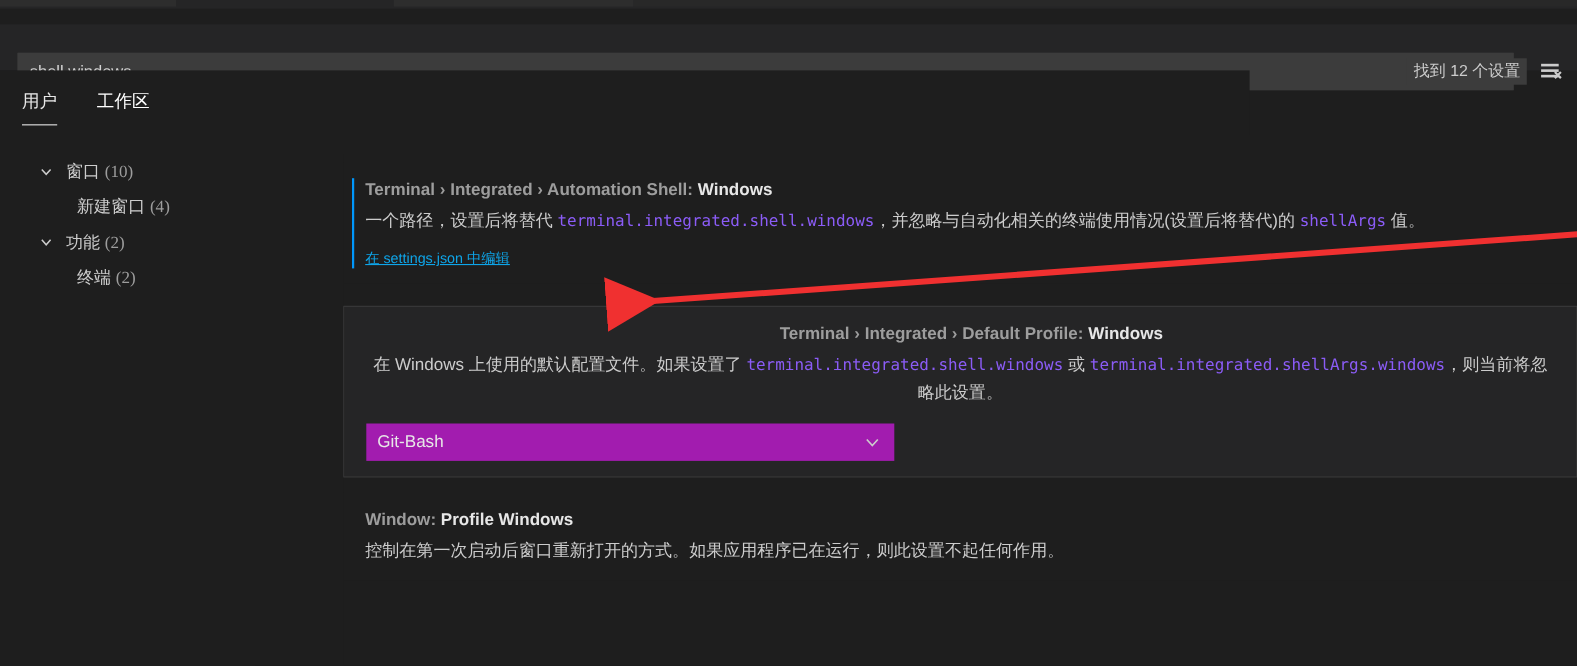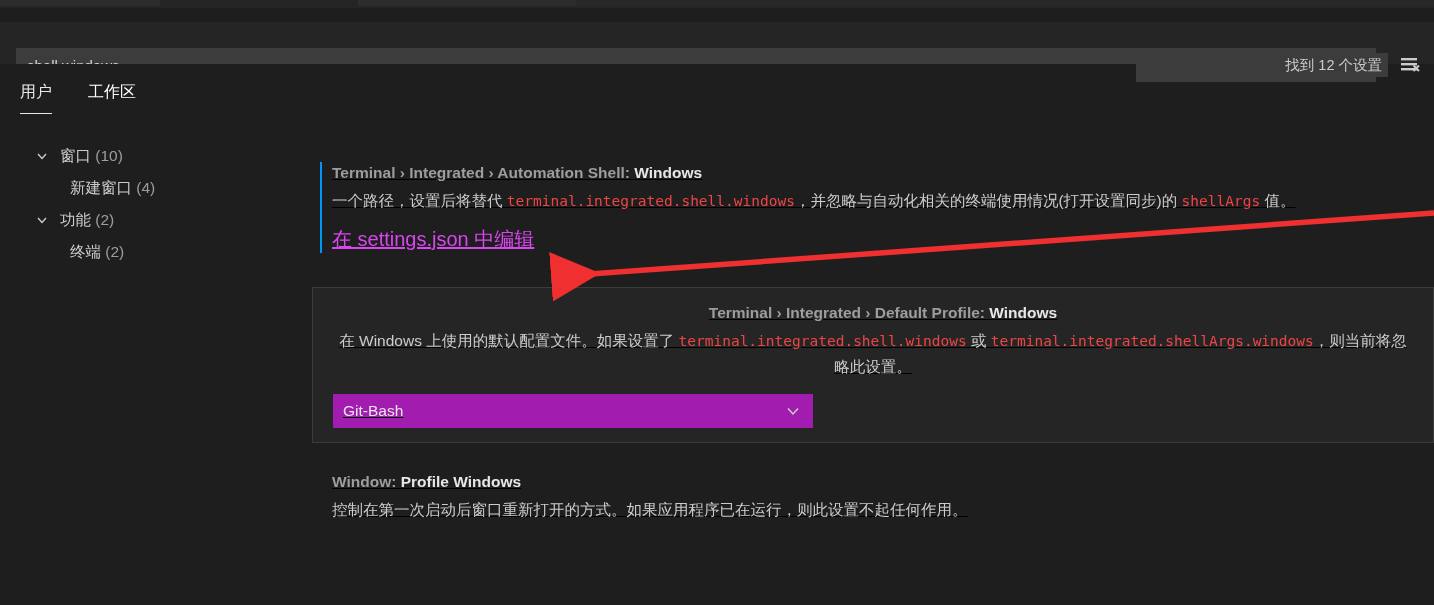--- a/index.html
+++ b/index.html
@@ -74,49 +74,49 @@
     position:relative; height:32px; display:flex; align-items:center;
     color:#cccccc; font-size:15.5px; cursor:pointer;
   }
   .treerow .chev {
     position:absolute; left:34px; width:16px; height:16px;
     display:flex; align-items:center; justify-content:center;
   }
   .treerow .tlabel { position:absolute; }
   .treerow.lvl0 .tlabel { left:60px; }
   .treerow.lvl1 .tlabel { left:70px; }
-  .tcount { color:#9d9d9d; }
+  .tcount { color:#9d9d9d;font-family:Liberation Serif, serif; }
 
   
   .list { position:absolute; left:312px; top:140px; right:0; bottom:0; overflow:hidden; background:#1e1e1e; }
 
-  .setting { position:relative; background:#1e1e1e;text-decoration:underline; }
+  .setting { position:relative; background:#1e1e1e; }
   .setting .modbar {
     position:absolute; left:8px; top:14px; bottom:14px; width:2px; background:#0097fb;
   }
   .setting .body { padding:16px 0 14px 20px; }
 
   .setting.focused {
     border:1px solid #3c3c3c; background:#252526;
   }
   .setting.focused .modbar { background:#0097fb; }
   .setting.focused .body { background:#252526; }
 
   .title { font-size:15.5px; font-weight:bold; color:#9d9d9d; margin-bottom:6px; }
   .title .leafname { color:#e7e7e7; }
 
   .desc { font-size:15.5px; color:#cccccc; line-height:26px; max-width:1080px; }
   .desc code {
     font-family:"DejaVu Sans Mono","Liberation Mono",monospace;
-    color:#ef4444; font-size:14.5px;
+    color:#8b5cf6; font-size:14.5px;
   }
 
   .jsonlink {
     display:inline-block; margin-top:12px;
-    color:#d946ef; font-size:20px; text-decoration:underline; cursor:pointer;
+    color:#0ea5e9; font-size:13px; text-decoration:underline; cursor:pointer;
   }
 
   .selectwrap {
     position:relative; margin-top:14px; width:480px; height:34px;
     background:#a21caf; display:flex; align-items:center; cursor:pointer;
   }
   .selectwrap .selval { padding-left:10px; color:#e7e7e7; font-size:15.5px; }
   .selectwrap .selchev { position:absolute; right:12px; top:9px; }
 
   
@@ -199,21 +199,21 @@
   <div class="list">
 
     <div class="setting" style="margin-top:8px;">
       <div class="modbar"></div>
       <div class="body">
         <div class="title">
           <span>Terminal › Integrated › Automation Shell:</span>
           <span class="leafname">Windows</span>
         </div>
         <div class="desc">
-          <span>一个路径，设置后将替代 </span><code>terminal.integrated.shell.windows</code><span>，并忽略与自动化相关的终端使用情况(打开设置同步)的 </span><code>shellArgs</code><span> 值。</span>
+          <span>一个路径，设置后将替代 </span><code>terminal.integrated.shell.windows</code><span>，并忽略与自动化相关的终端使用情况(设置后将替代)的 </span><code>shellArgs</code><span> 值。</span>
         </div>
         <div class="jsonlink">在 settings.json 中编辑</div>
       </div>
     </div>
 
     <div class="setting focused" style="margin-top:20px;">
       <div class="modbar"></div>
       <div class="body" style="position:relative;text-align:center;">
 
         <div class="title">

